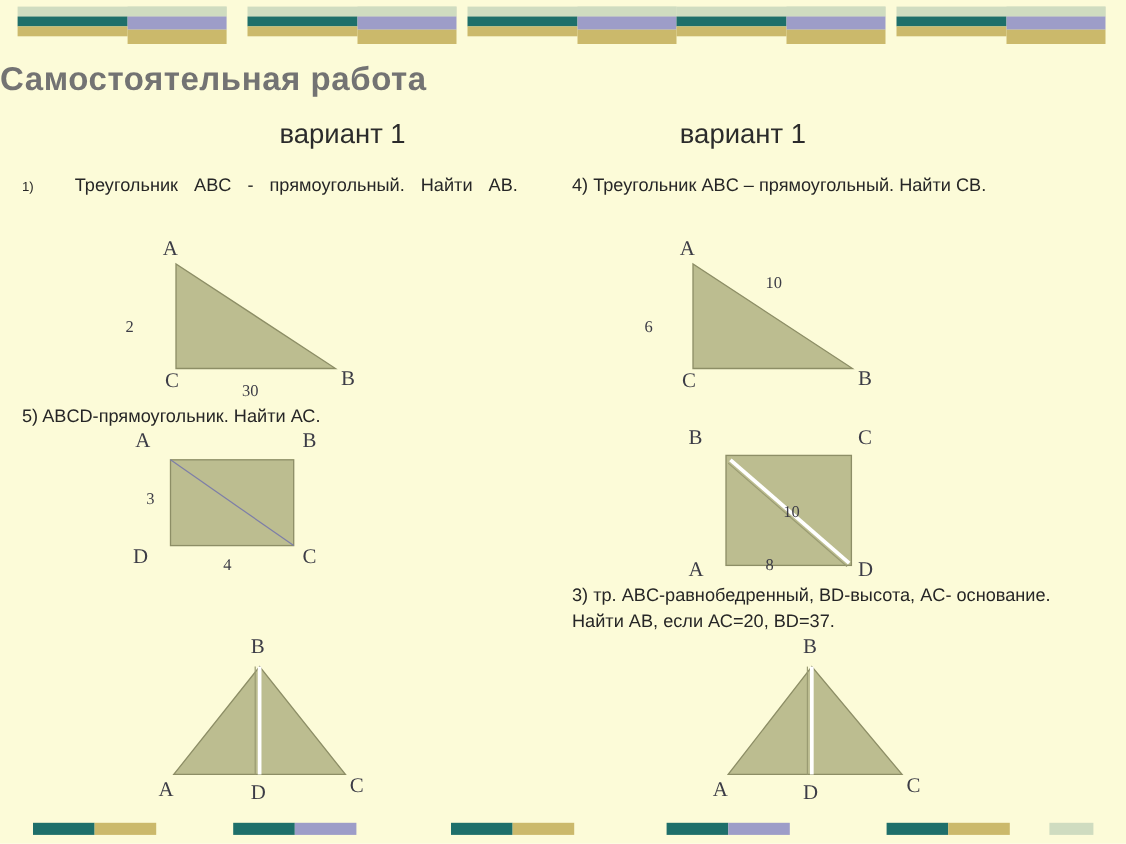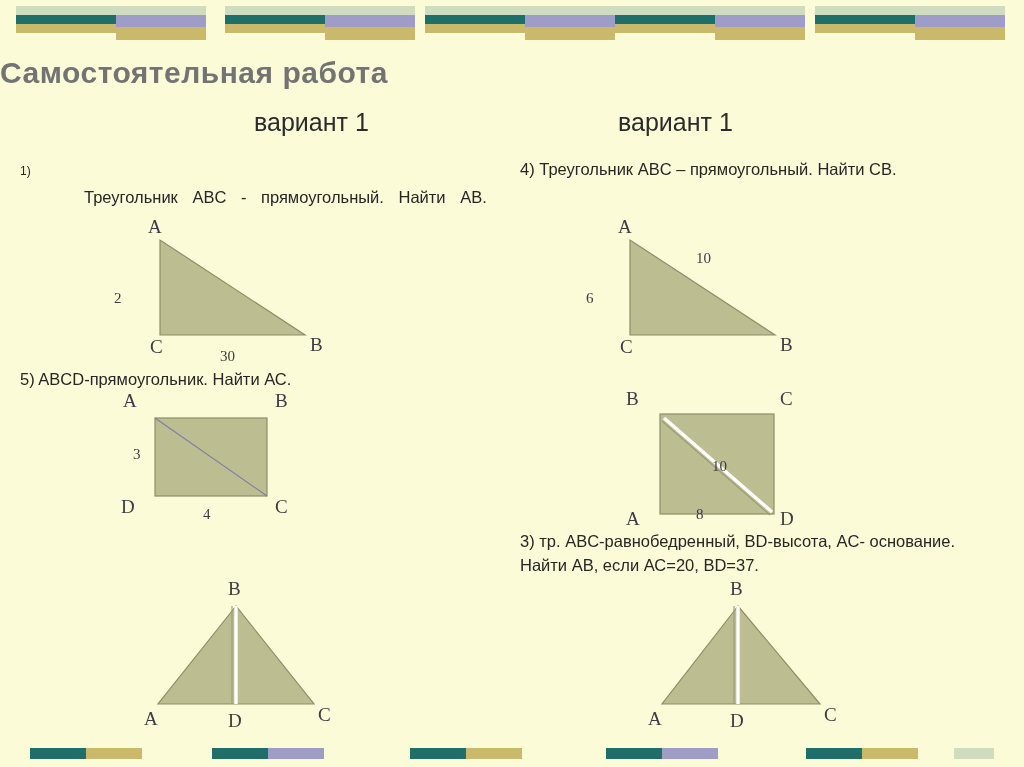--- a/index.html
+++ b/index.html
@@ -160,21 +160,21 @@
     <div class="bar-right br-c" style="left:100px; width:90px;"></div>
   </div>
 
   <div class="main-title">Самостоятельная работа</div>
   <div class="variant-label variant1">вариант 1</div>
   <div class="variant-label variant2">вариант 1</div>
 
   <div class="task" style="left:20px; top:160px; width:24px;">
     <span class="num-small">1)</span>
   </div>
-  <div class="task spaced" style="left:84px; top:158px; width:428px;margin-top:28px;">Треугольник   ABC   -  прямоугольный. Найти АВ.</div>
+  <div class="task spaced" style="left:68px; top:158px; width:428px;">Треугольник   ABC   -  прямоугольный. Найти АВ.</div>
 
   <div class="fig" style="left:130px; top:228px; width:240px; height:130px;">
     <svg width="240" height="130" viewBox="0 0 240 130">
       <polygon class="shape" points="30,12 30,107 175,107"></polygon>
     </svg>
     <div class="lbl" style="left:18px; top:-12px;">A</div>
     <div class="lbl" style="left:20px; top:108px;">C</div>
     <div class="lbl" style="left:180px; top:106px;">B</div>
     <div class="lbl-sm" style="left:-16px; top:62px;">2</div>
     <div class="lbl-sm" style="left:90px; top:120px;">30</div>

